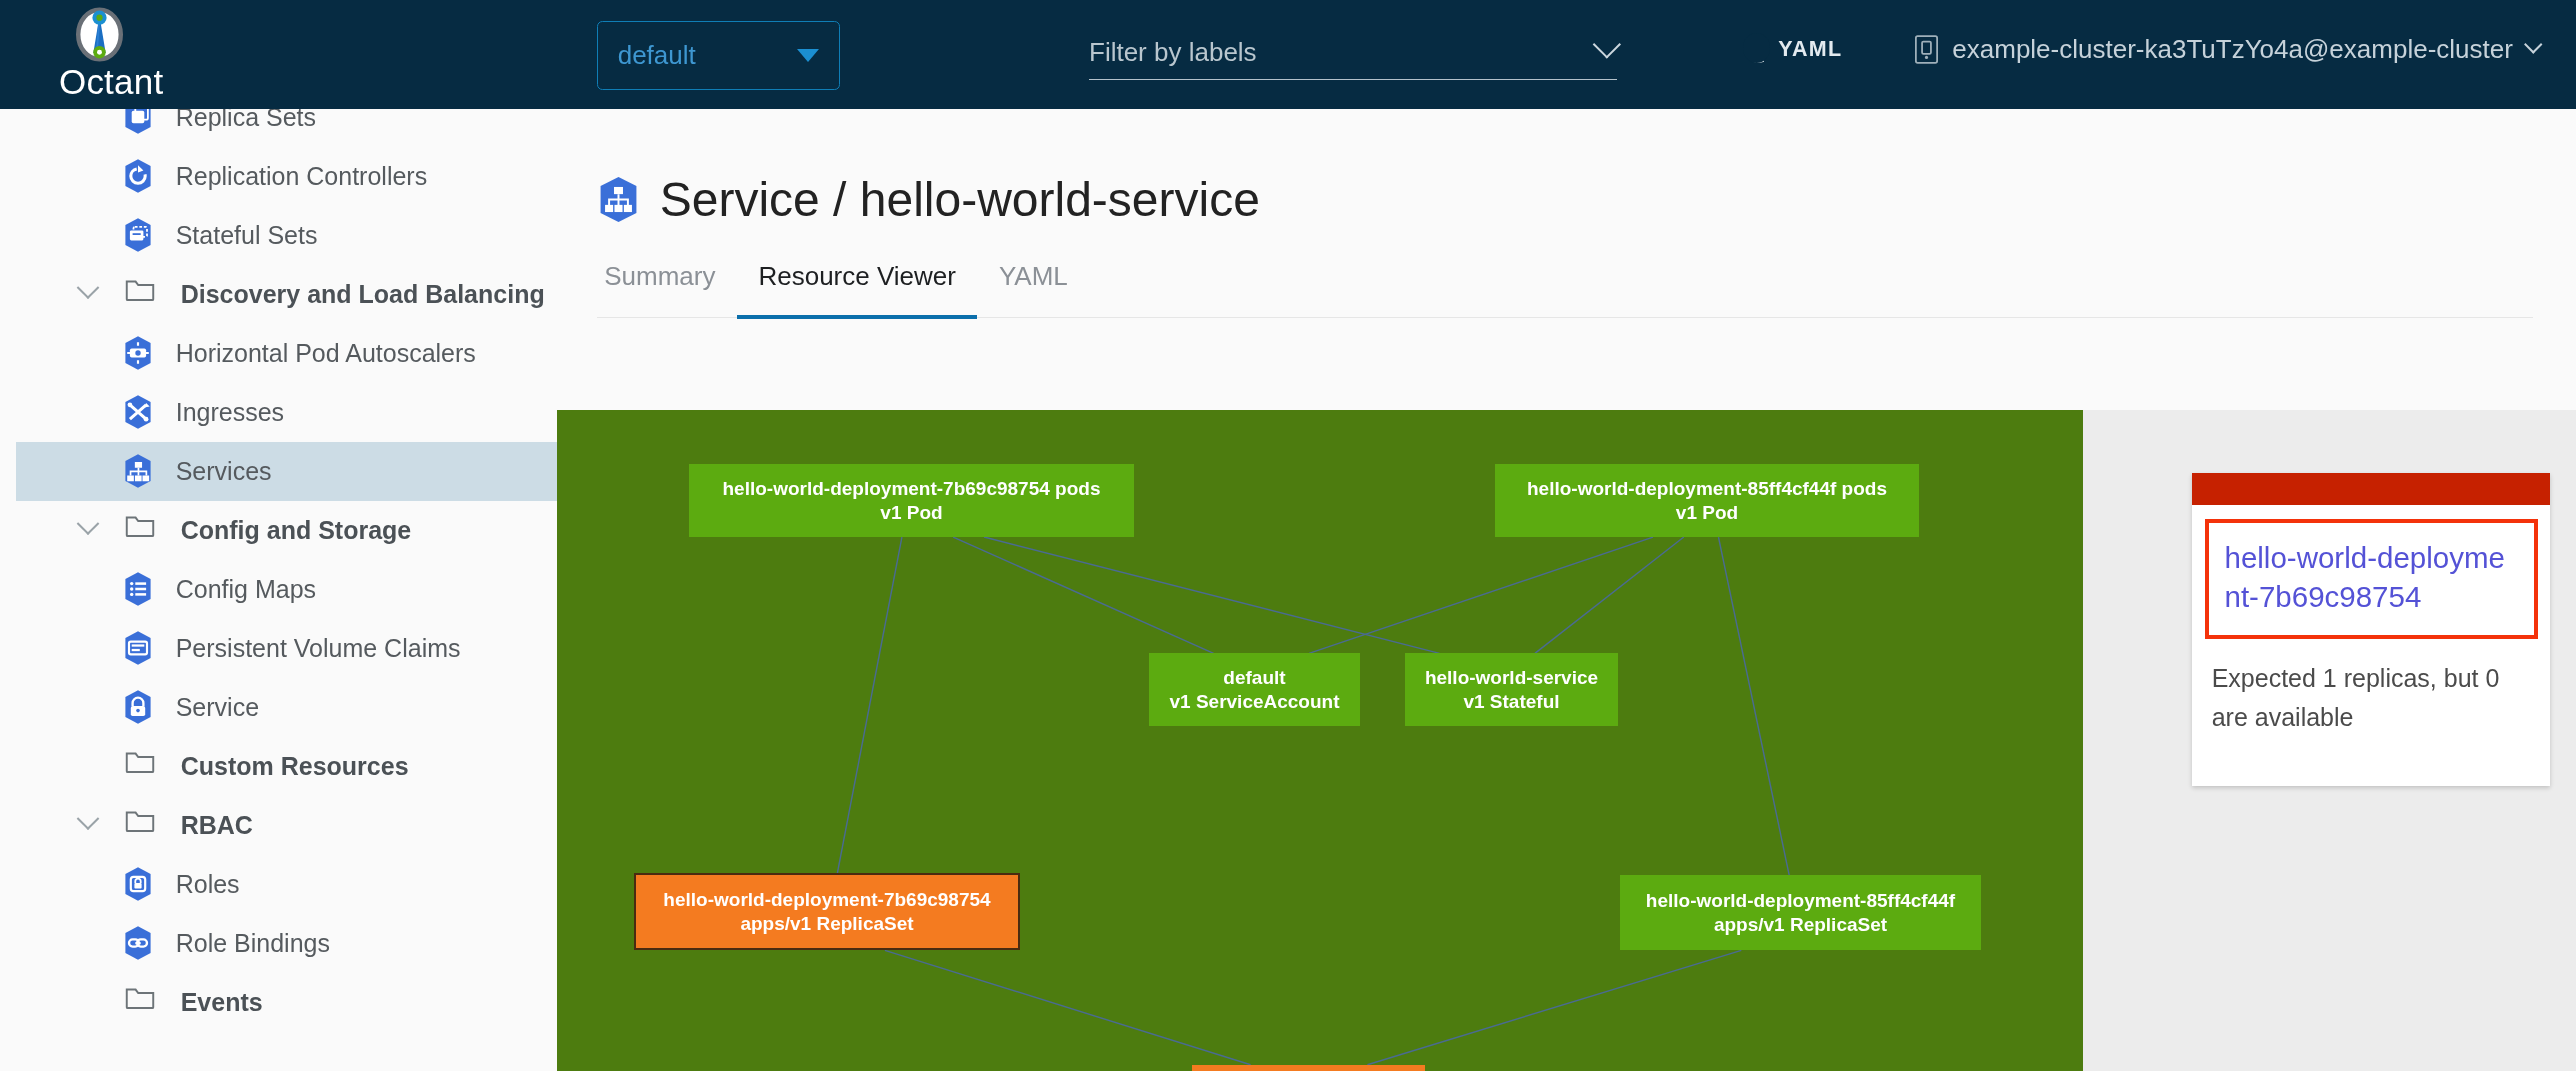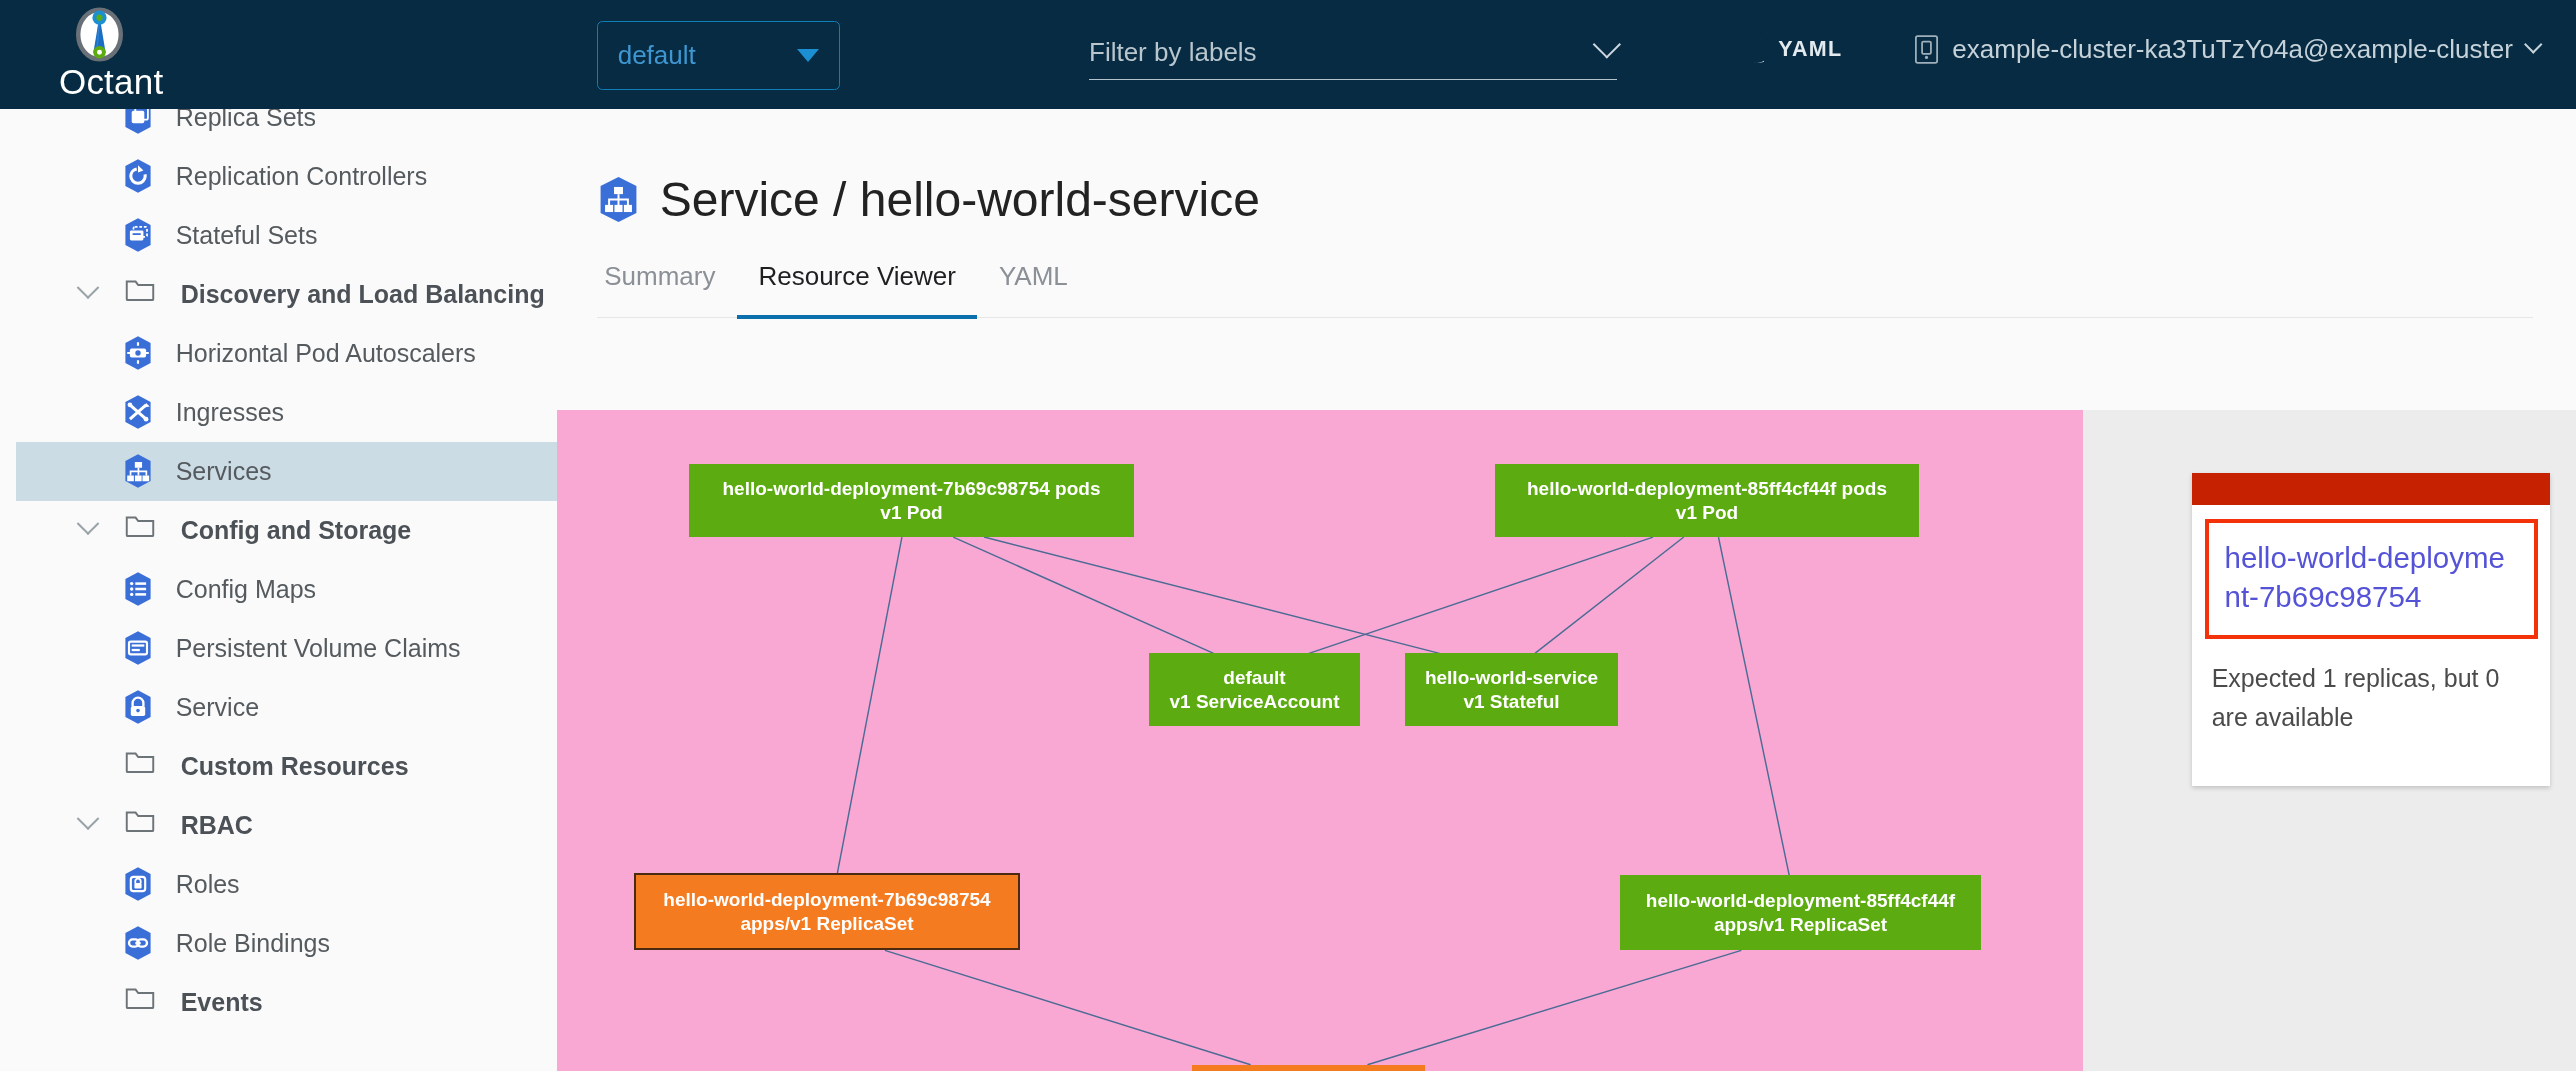--- a/index.html
+++ b/index.html
@@ -144,21 +144,21 @@
     color:#1d1f21; border-bottom:4.5px solid #0b6fab; margin-bottom:-1.8px;
   }
 
   .viewer {
     position:absolute; left:0; top:301px;
     width:2019px; height:662px;
   }
   .graph-pane {
     position:absolute; left:0; top:0;
     width:1526px; height:662px;
-    background:#f9a8d4;
+    background:#4d7c0f;
     overflow:hidden;
   }
   .detail-pane {
     position:absolute; left:1526px; top:0;
     width:493px; height:662px;
     background:#ececec;
   }
 
   .node {
     position:absolute;

